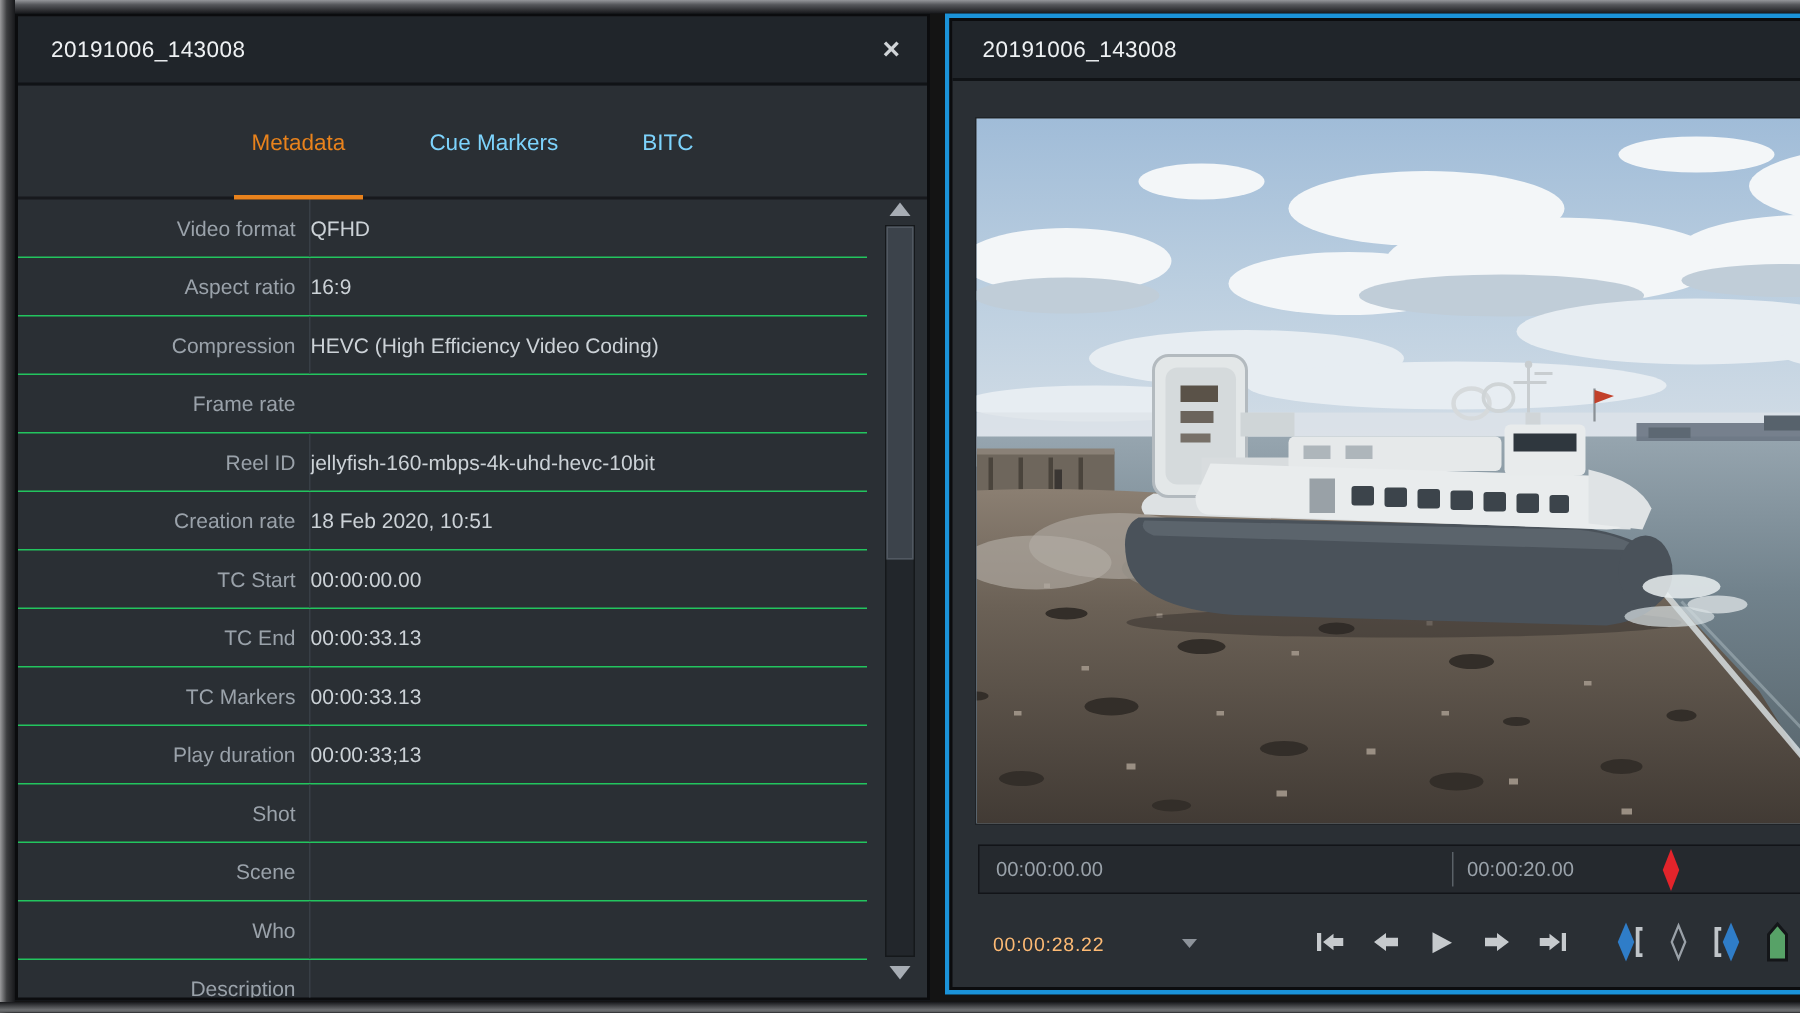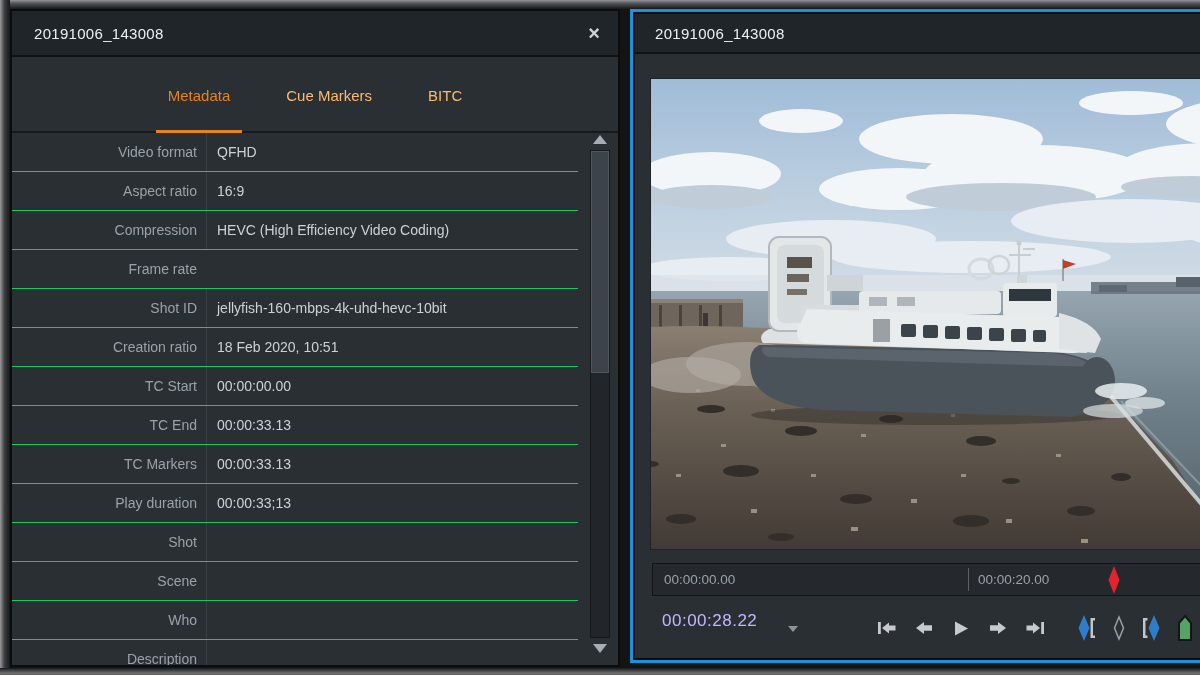--- a/index.html
+++ b/index.html
@@ -17,29 +17,29 @@
                 background:#2a2f34; border:2px solid #0b0c0e; overflow:hidden; }
   .pl-titlebar { height:46px; background:#20252a; border-bottom:2px solid #101316;
                  display:flex; align-items:center; padding:0 18px 0 22px; }
   .panel-title { flex:1; font-size:15px; font-weight:normal; color:#eef1f3; letter-spacing:.3px; }
   .close-btn { color:#d0d4d7; font-size:20px; font-weight:bold; line-height:1; cursor:pointer; }
   .pl-tabs { height:76px; position:relative; display:flex; justify-content:center;
              align-items:center; gap:44px; }
   .pl-tabs::after { content:""; position:absolute; left:0; right:0; bottom:0; height:2px;
              background:#17191d; }
   .tab { position:relative; height:100%; display:flex; align-items:center;
-         font-size:15px; color:#fdba74; padding:0 6px; cursor:pointer; }
+         font-size:15px; color:#7dd3fc; padding:0 6px; cursor:pointer; }
   .tab.active { color:#e8821c; }
   .tab.active::after { content:""; position:absolute; left:-6px; right:-6px; bottom:0;
          height:3px; background:#e8821c; z-index:2; }
   .mtable { position:relative; }
   .mrow { display:flex; height:39px; border-bottom:1px solid #22c55e; margin-right:40px; }
   .mlabel { width:194px; text-align:right; padding-right:9px; color:#9aa2aa;
             font-size:14px; line-height:38px; white-space:nowrap; }
-  .mvalue { flex:1; border-left:1px solid #383f46; padding-left:10px; color:#ccd2d7;
+  .mvalue { flex:1; border-left:1px solid #383f46; color:#ccd2d7;
             font-size:14px; line-height:38px; white-space:nowrap; overflow:hidden; }
   .pl-scroll { position:absolute; right:8px; top:124px; width:20px; height:518px;
                display:flex; flex-direction:column; align-items:center; }
   .scroll-up { width:0; height:0; border-left:7px solid transparent;
                border-right:7px solid transparent; border-bottom:9px solid #a7adb4; cursor:pointer; }
   .scroll-down { width:0; height:0; border-left:7px solid transparent;
                border-right:7px solid transparent; border-top:9px solid #a7adb4; cursor:pointer; }
   .scroll-track { flex:1; width:20px; margin:6px 0; background:#22262b;
                border:1px solid #15181b; position:relative; }
   .scroll-thumb { position:absolute; top:0; left:0; right:0; height:222px;
@@ -54,21 +54,21 @@
   .video-frame { position:absolute; left:15px; top:64px; width:840px; height:472px;
                  background:#9db4c8; border:1px solid #1f2327; overflow:hidden; }
   .timeline-bar { position:absolute; left:17px; top:549px; width:836px; height:33px;
                  background:#25292e; border:1px solid #121418; cursor:pointer; }
   .tl-label { position:absolute; top:0; line-height:31px; font-size:13.5px; color:#9aa2aa; }
   .tl-start { left:11px; }
   .tl-ticklabel { left:325px; }
   .tl-tick { position:absolute; left:315px; top:4px; bottom:4px; width:1px; background:#5a6167; }
   .tl-marker { position:absolute; left:454px; top:1px; width:14px; height:30px; cursor:pointer; }
   .transport { position:absolute; left:0; top:594px; width:876px; height:46px; }
-  .tc-current { position:absolute; left:27px; top:3px; font-size:17px; color:#c4b5fd;
+  .tc-current { position:absolute; left:27px; top:14px; font-size:13px; color:#fdba74;
                 letter-spacing:.5px; cursor:pointer; }
   .tc-dd { position:absolute; left:153px; top:18px; width:0; height:0;
            border-left:5px solid transparent; border-right:5px solid transparent;
            border-top:6px solid #8d939a; cursor:pointer; }
   .transport-buttons { position:absolute; left:240px; top:5px; display:flex; gap:13px; }
   .tbtn { width:24px; height:30px; display:flex; align-items:center; justify-content:center;
           cursor:pointer; }
   .marker-buttons { position:absolute; left:440px; top:3px; display:flex; gap:11px; }
   .mbtn { width:22px; height:34px; display:flex; align-items:center; justify-content:center;
           cursor:pointer; }
@@ -102,25 +102,25 @@
       <div class="mvalue">16:9</div>
     </div>
     <div class="mrow">
       <div class="mlabel">Compression</div>
       <div class="mvalue">HEVC (High Efficiency Video Coding)</div>
     </div>
     <div class="mrow">
       <div class="mlabel">Frame rate</div>
     </div>
     <div class="mrow">
-      <div class="mlabel">Shot ID</div>
+      <div class="mlabel">Reel ID</div>
       <div class="mvalue">jellyfish-160-mbps-4k-uhd-hevc-10bit</div>
     </div>
     <div class="mrow">
-      <div class="mlabel">Creation ratio</div>
+      <div class="mlabel">Creation rate</div>
       <div class="mvalue">18 Feb 2020, 10:51</div>
     </div>
     <div class="mrow">
       <div class="mlabel">TC Start</div>
       <div class="mvalue">00:00:00.00</div>
     </div>
     <div class="mrow">
       <div class="mlabel">TC End</div>
       <div class="mvalue">00:00:33.13</div>
     </div>

